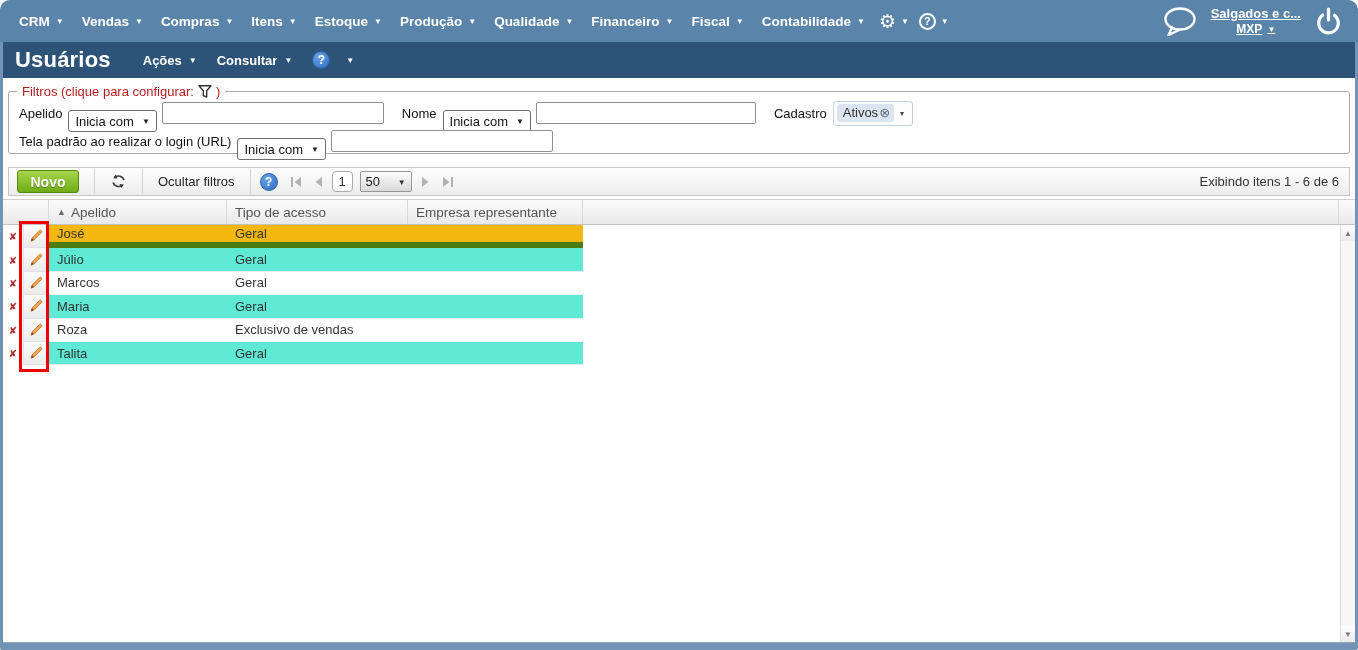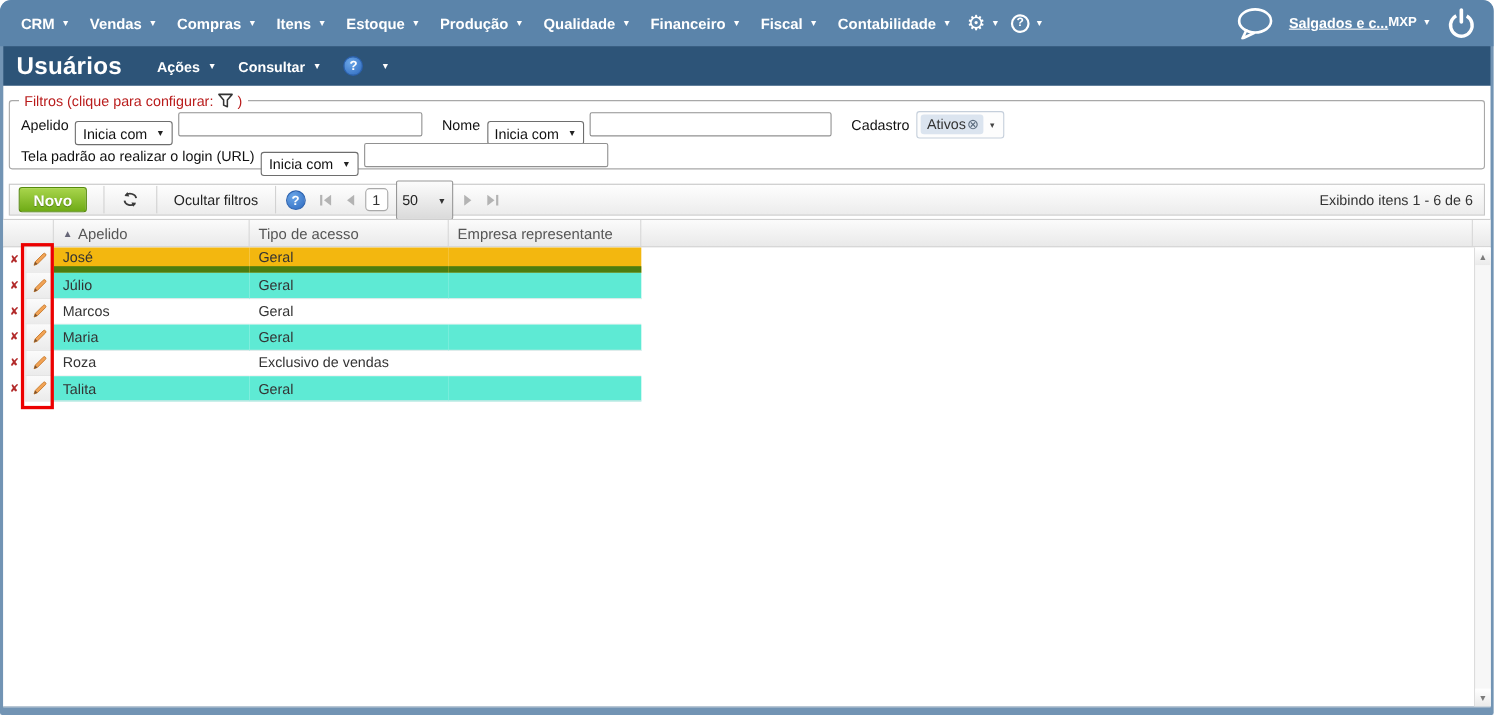--- a/index.html
+++ b/index.html
@@ -26,21 +26,21 @@
   .brand-name { font-size:14.5px; font-weight:bold; font-style:italic; display:block; }
   .nav-menus { display:flex; align-items:center; }
   .nav-item { display:flex; align-items:center; gap:6px; padding:0 9px; height:42px; cursor:pointer;
               font-size:13.5px; font-weight:bold; white-space:nowrap; }
   .car { font-size:8px; line-height:1; position:relative; top:1px; }
   .nav-iconbtn { display:flex; align-items:center; gap:5px; padding:0 5px; height:42px; cursor:pointer; }
   .gear-glyph { font-size:19px; line-height:1; }
   .qmark-circle { width:17px; height:17px; border:2px solid #fff; border-radius:50%;
                   display:flex; align-items:center; justify-content:center; font-size:11px; font-weight:bold; }
   .account { margin-left:auto; display:flex; align-items:center; gap:12px; }
-  .acct-text { display:flex; align-items:flex-start; line-height:1.2; }
+  .acct-text { display:flex; flex-direction:column; align-items:center; line-height:1.2;text-decoration:underline; }
   .acct-company { font-size:13px; font-weight:bold; text-decoration:underline; cursor:pointer; }
   .acct-workspace { font-size:12px; font-weight:bold; display:flex; align-items:center; gap:5px; cursor:pointer; }
 
   
   .titlebar { position:absolute; top:42px; left:3px; right:3px; height:36px; background:#2d5478;
               display:flex; align-items:center; color:#fff; padding-left:12px; }
   .page-title { font-size:22px; font-weight:bold; margin-right:32px; letter-spacing:.2px; }
   .tb-menu { display:flex; align-items:center; gap:7px; font-size:13px; font-weight:bold; margin-right:20px; cursor:pointer; }
   .help-badge { width:18px; height:18px; border-radius:50%; border:1px solid #2c62ae; color:#fff;
                 background:radial-gradient(circle at 35% 30%, #6aa6e8, #2e6abf);
@@ -75,21 +75,21 @@
   .btn-novo { width:62px; height:23px; margin-right:10px; cursor:pointer;
               background:linear-gradient(#a8d54c,#6fab16); border:1px solid #568a0c; border-radius:3px;
               color:#fff; font-weight:bold; font-size:14px; display:flex; align-items:center; justify-content:center;
               text-shadow:0 1px 1px rgba(0,0,0,.3); }
   .tdiv { width:1px; height:25px; background:#d2d2d2; margin:0 5px; }
   .btn-flat { height:25px; display:flex; align-items:center; padding:0 10px; font-size:13px; color:#222; cursor:pointer; }
   .pager { display:flex; align-items:center; gap:7px; margin-left:10px; }
   .pg-btn { display:flex; align-items:center; justify-content:center; cursor:default; padding:0 2px; }
   .pg-num { width:21px; height:21px; border:1px solid #a9a9a9; border-radius:4px; background:#fff;
             font-size:13px; color:#333; display:flex; align-items:center; justify-content:center; }
-  .pg-size { width:52px; height:36px; border:1px solid #979797; border-radius:2px; cursor:pointer;
+  .pg-size { width:52px; height:21px; border:1px solid #979797; border-radius:2px; cursor:pointer;
              background:linear-gradient(#fcfcfc,#dadada); display:flex; align-items:center;
              justify-content:space-between; padding:0 5px; font-size:13px; color:#222; }
   .pg-size .car { font-size:8px; color:#333; }
   .status { margin-left:auto; font-size:13px; color:#333; padding-right:2px; }
 
   
   .grid-header { position:absolute; top:121px; left:0; right:0; height:26px;
                  background:linear-gradient(#fbfbfb,#e9e9e9); border-top:1px solid #cfcfcf;
                  border-bottom:1px solid #c2c2c2; display:flex; font-size:13.5px; color:#555; }
   .gh { border-right:1px solid #d8d8d8; display:flex; align-items:center; padding-left:8px; cursor:pointer; }

